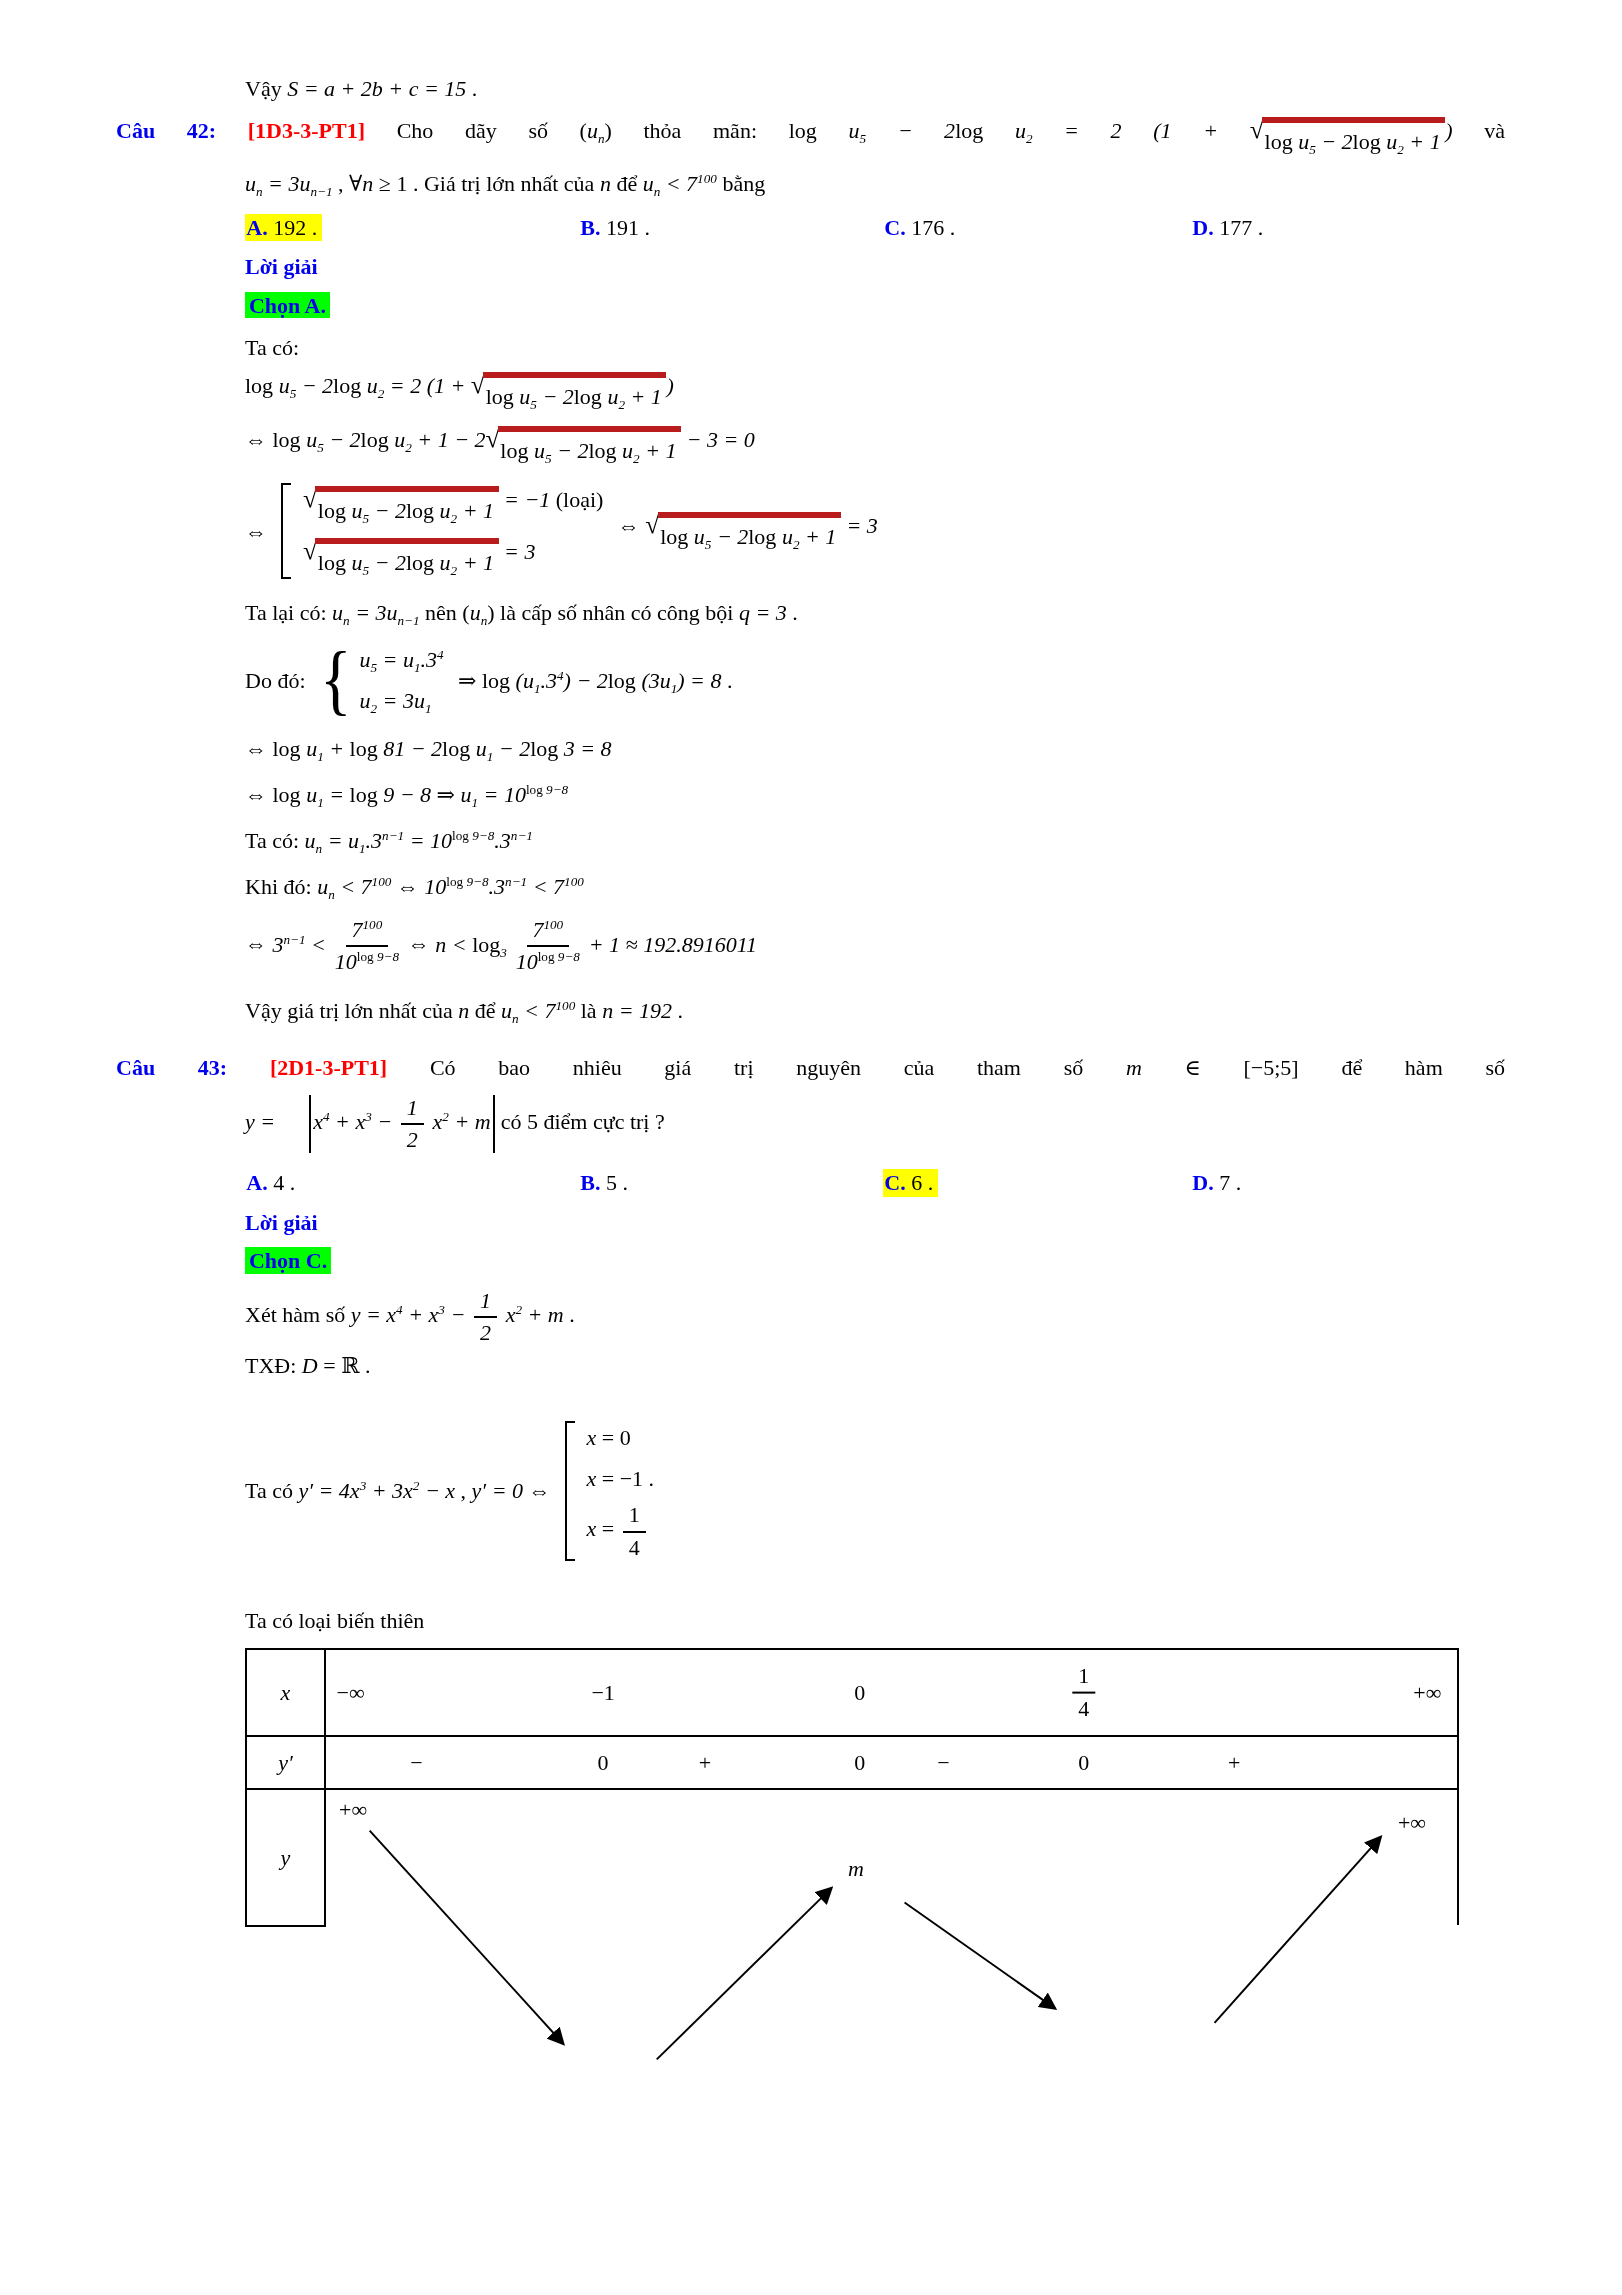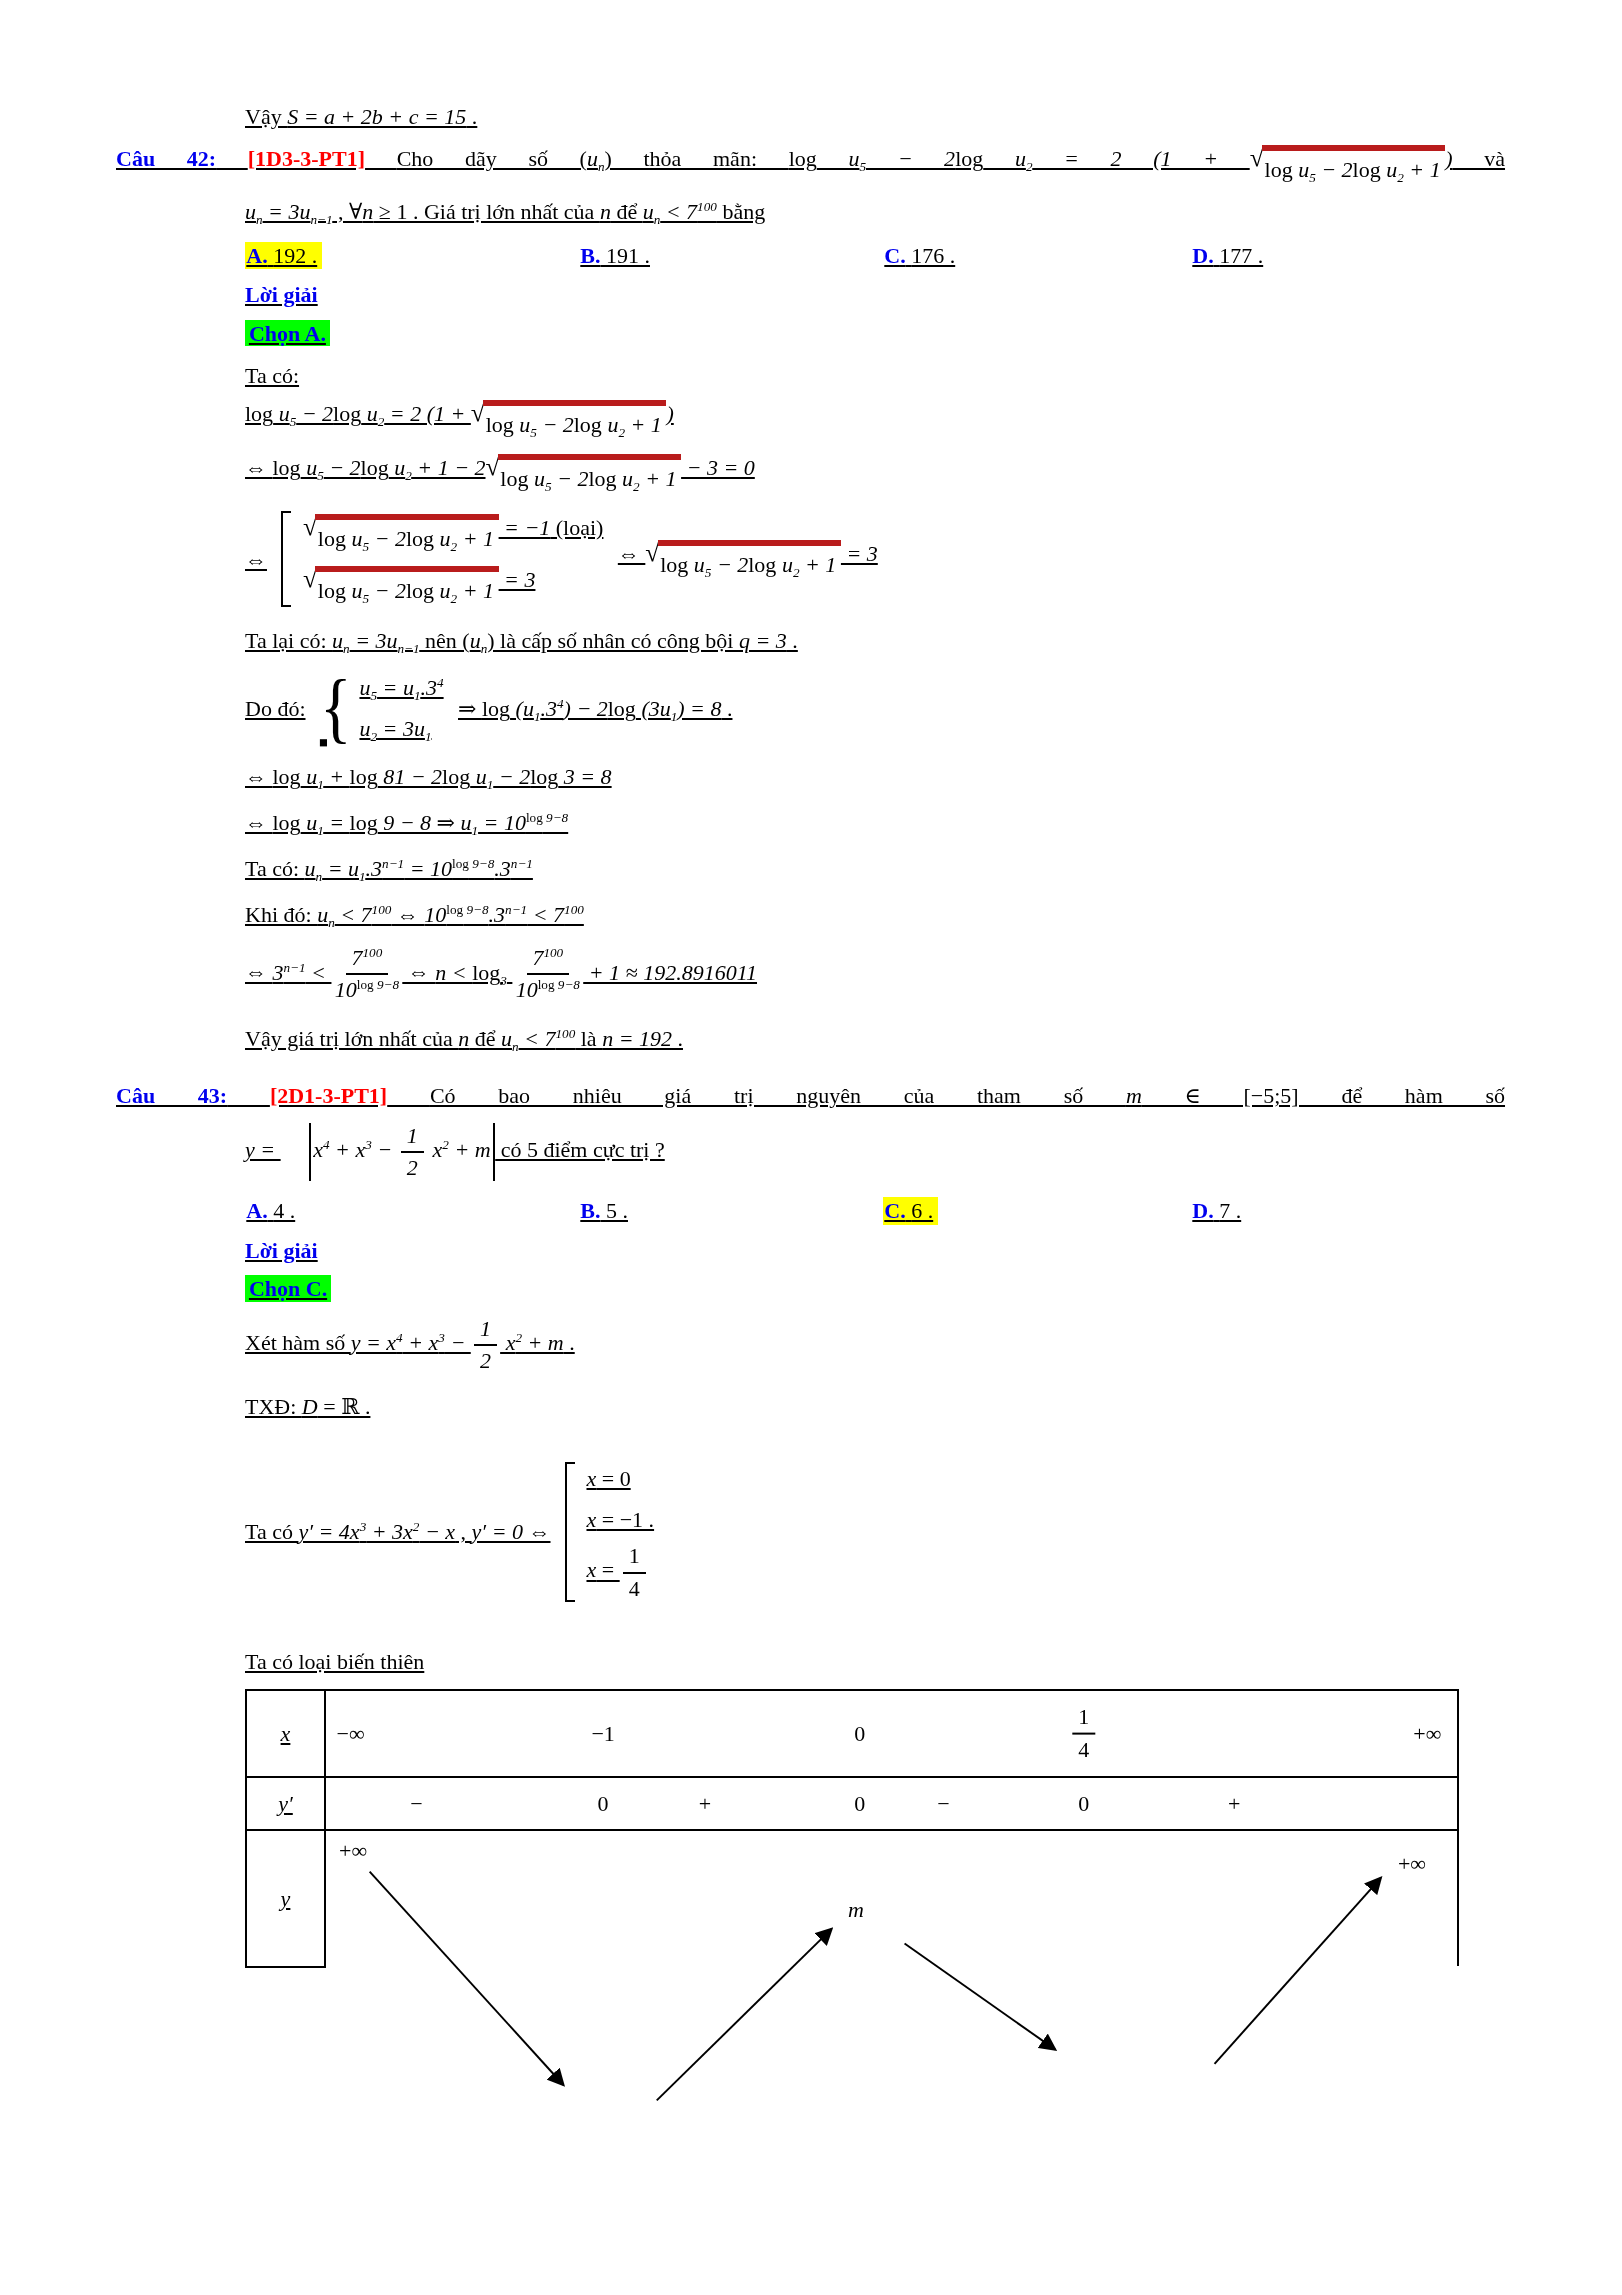--- a/index.html
+++ b/index.html
@@ -6,22 +6,21 @@
   html,body { background:#ffffff; }
   .page {
     position:relative;
     width:1623px; height:2295px;
     overflow:hidden;
     background:#ffffff;
     color:#000;
     font-family:"Liberation Serif","DejaVu Serif",serif;
     font-size:22px;
     line-height:1.5;
-    padding-top:100px;
-    text-decoration:underline;
+    padding-top:72px;
   }
   sup { font-size:0.6em; line-height:0; }
   sub { font-size:0.6em; line-height:0; }
   .mi { font-style:italic; }
   .mi .rm { font-style:normal; }
   .rm { font-style:normal; }
 
   
   .sqrt { display:inline-flex; }
   .rs { font-size:1.18em; line-height:1; margin-right:-2px; align-self:flex-start; }
@@ -192,21 +191,21 @@
       <span class="optwrap hl-yellow"><b class="blue">C.</b> <span>6 .</span></span>
     </div>
     <div class="oc4">
       <span class="optwrap"><b class="blue">D.</b> <span>7 .</span></span>
     </div>
   </div>
 
   <div class="loigiai blue">Lời giải</div>
   <div class="chon" style="margin-bottom:10.5px"><span class="hl-green blue">Chọn C.</span></div>
 
-  <div class="sline" style="margin-bottom:16px">Xét hàm số <span class="mi">y = x<sup>4</sup> + x<sup>3</sup> − <span class="frac">
+  <div class="sline" style="margin-bottom:3px">Xét hàm số <span class="mi">y = x<sup>4</sup> + x<sup>3</sup> − <span class="frac">
           <span class="fn">1</span>
           <span class="fd">2</span>
         </span> x<sup>2</sup> + m</span> .</div>
   <div class="sline" style="margin-bottom:17px">TXĐ: <span class="mi">D</span> = ℝ .</div>
 
   <div class="sline mrow" style="margin-bottom:22px;min-height:183px">
     <span>Ta có <span class="mi">y′ = 4x<sup>3</sup> + 3x<sup>2</sup> − x</span> ,  <span class="mi">y′ = 0</span> ⇔</span>
     <span class="sqbr">
       <span class="sqbr-bar"></span>
       <span class="stack">

